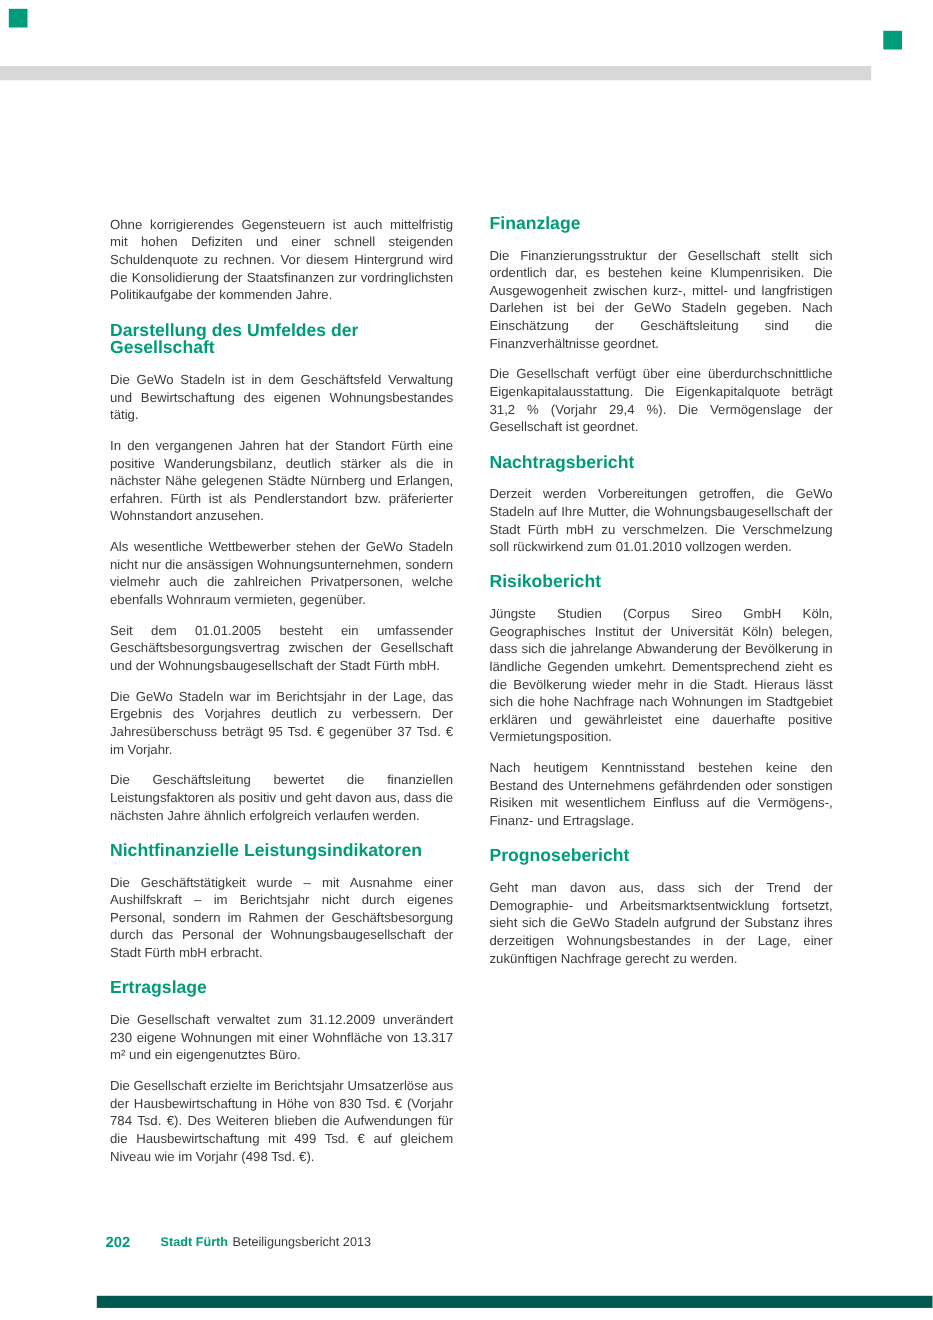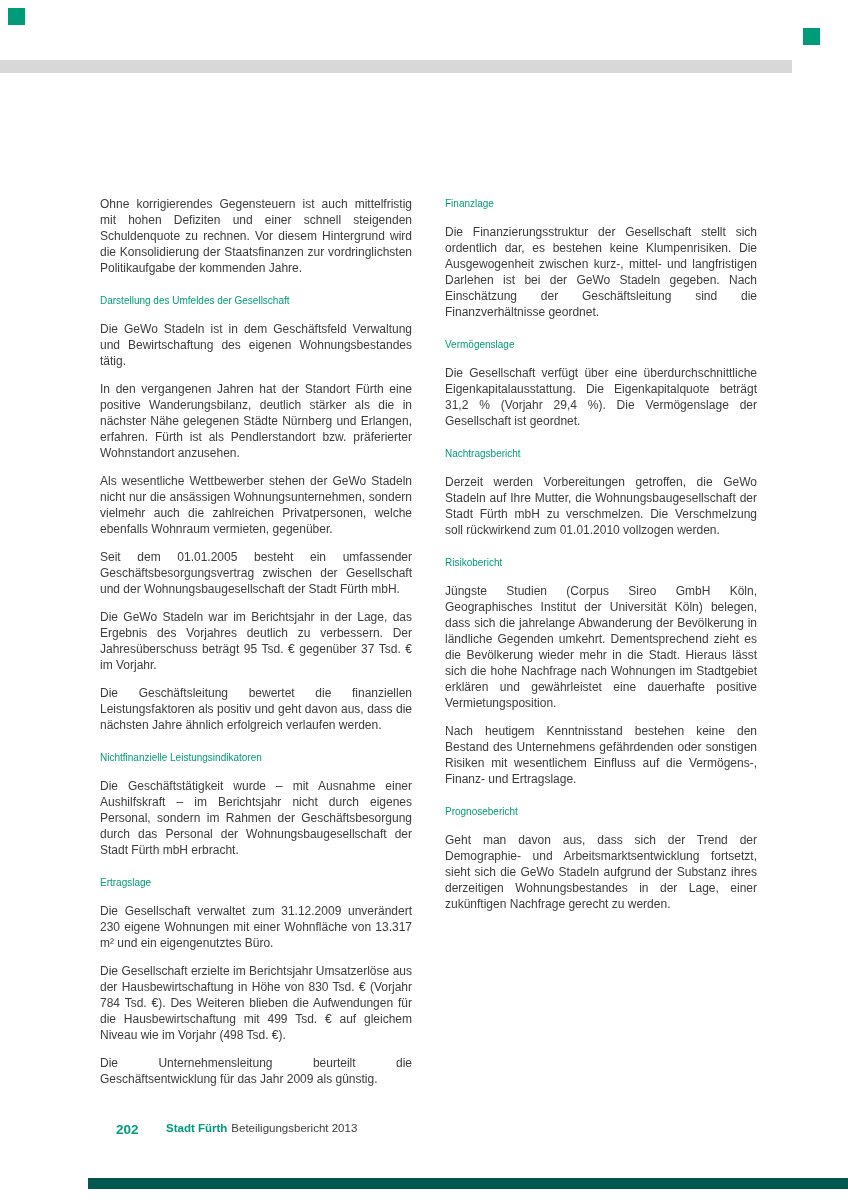--- a/index.html
+++ b/index.html
@@ -42,32 +42,32 @@
     line-height: 16px;
     text-align: justify;
     hyphens: auto;
     -webkit-hyphens: auto;
   }
   .col-left { left: 100px; }
   .col-right { left: 445px; }
   .col p { margin: 12px 0 10px; }
   .col h3 {
     color: var(--accent);
-    font-size: 10px;
+    font-size: 16px;
     line-height: 16px;
-    font-weight: normal;
+    font-weight: bold;
     margin: 17px 0 9px;
     text-align: left;
   }
   .col > :first-child { margin-top: 0; }
   .footer {
     position: absolute;
-    left: 116px; top: 1122px;
+    left: 96px; top: 1122px;
     display: flex;
-    align-items: flex-start;
+    align-items: center;
     font-size: 11.5px;
     white-space: nowrap;
   }
   .page-num {
     color: var(--accent);
     font-weight: bold;
     font-size: 13.5px;
     width: 50px;
   }
   .footer-bold {
@@ -99,26 +99,24 @@
       <p>In den vergangenen Jahren hat der Standort Fürth eine positive Wanderungsbilanz, deutlich stärker als die in nächster Nähe gelegenen Städte Nürnberg und Erlangen, erfahren. Fürth ist als Pendlerstandort bzw. präferierter Wohnstandort anzusehen.</p>
       <p>Als wesentliche Wettbewerber stehen der GeWo Stadeln nicht nur die ansässigen Wohnungsunternehmen, sondern vielmehr auch die zahlreichen Privatpersonen, welche ebenfalls Wohnraum vermieten, gegenüber.</p>
       <p>Seit dem 01.01.2005 besteht ein umfassender Geschäftsbesorgungsvertrag zwischen der Gesellschaft und der Wohnungsbaugesellschaft der Stadt Fürth mbH.</p>
       <p>Die GeWo Stadeln war im Berichtsjahr in der Lage, das Ergebnis des Vorjahres deutlich zu verbessern. Der Jahresüberschuss beträgt 95 Tsd. € gegenüber 37 Tsd. € im Vorjahr.</p>
       <p>Die Geschäftsleitung bewertet die finanziellen Leistungsfaktoren als positiv und geht davon aus, dass die nächsten Jahre ähnlich erfolgreich verlaufen werden.</p>
       <h3>Nichtfinanzielle Leistungsindikatoren</h3>
       <p>Die Geschäftstätigkeit wurde – mit Ausnahme einer Aushilfskraft – im Berichtsjahr nicht durch eigenes Personal, sondern im Rahmen der Geschäftsbesorgung durch das Personal der Wohnungsbaugesellschaft der Stadt Fürth mbH erbracht.</p>
       <h3>Ertragslage</h3>
       <p>Die Gesellschaft verwaltet zum 31.12.2009 unverändert 230 eigene Wohnungen mit einer Wohnfläche von 13.317 m² und ein eigengenutztes Büro.</p>
       <p>Die Gesellschaft erzielte im Berichtsjahr Umsatzerlöse aus der Hausbewirtschaftung in Höhe von 830 Tsd. € (Vorjahr 784 Tsd. €). Des Weiteren blieben die Aufwendungen für die Hausbewirtschaftung mit 499 Tsd. € auf gleichem Niveau wie im Vorjahr (498 Tsd. €).</p>
-      <p>Die Unternehmensleitung beurteilt die Geschäftsentwicklung für das Jahr 2009 als günstig.</p>
     </div>
   <div class="col col-right">
       <h3>Finanzlage</h3>
       <p>Die Finanzierungsstruktur der Gesellschaft stellt sich ordentlich dar, es bestehen keine Klumpenrisiken. Die Ausgewogenheit zwischen kurz-, mittel- und langfristigen Darlehen ist bei der GeWo Stadeln gegeben. Nach Einschätzung der Geschäftsleitung sind die Finanzverhältnisse geordnet.</p>
-      <h3>Vermögenslage</h3>
       <p>Die Gesellschaft verfügt über eine überdurchschnittliche Eigenkapitalausstattung. Die Eigenkapitalquote beträgt 31,2 % (Vorjahr 29,4 %). Die Vermögenslage der Gesellschaft ist geordnet.</p>
       <h3>Nachtragsbericht</h3>
       <p>Derzeit werden Vorbereitungen getroffen, die GeWo Stadeln auf Ihre Mutter, die Wohnungsbaugesellschaft der Stadt Fürth mbH zu verschmelzen. Die Verschmelzung soll rückwirkend zum 01.01.2010 vollzogen werden.</p>
       <h3>Risikobericht</h3>
       <p>Jüngste Studien (Corpus Sireo GmbH Köln, Geographisches Institut der Universität Köln) belegen, dass sich die jahrelange Abwanderung der Bevölkerung in ländliche Gegenden umkehrt. Dementsprechend zieht es die Bevölkerung wieder mehr in die Stadt. Hieraus lässt sich die hohe Nachfrage nach Wohnungen im Stadtgebiet erklären und gewährleistet eine dauerhafte positive Vermietungsposition.</p>
       <p>Nach heutigem Kenntnisstand bestehen keine den Bestand des Unternehmens gefährdenden oder sonstigen Risiken mit wesentlichem Einfluss auf die Vermögens-, Finanz- und Ertragslage.</p>
       <h3>Prognosebericht</h3>
       <p>Geht man davon aus, dass sich der Trend der Demographie- und Arbeitsmarktsentwicklung fortsetzt, sieht sich die GeWo Stadeln aufgrund der Substanz ihres derzeitigen Wohnungsbestandes in der Lage, einer zukünftigen Nachfrage gerecht zu werden.</p>
     </div>
 

